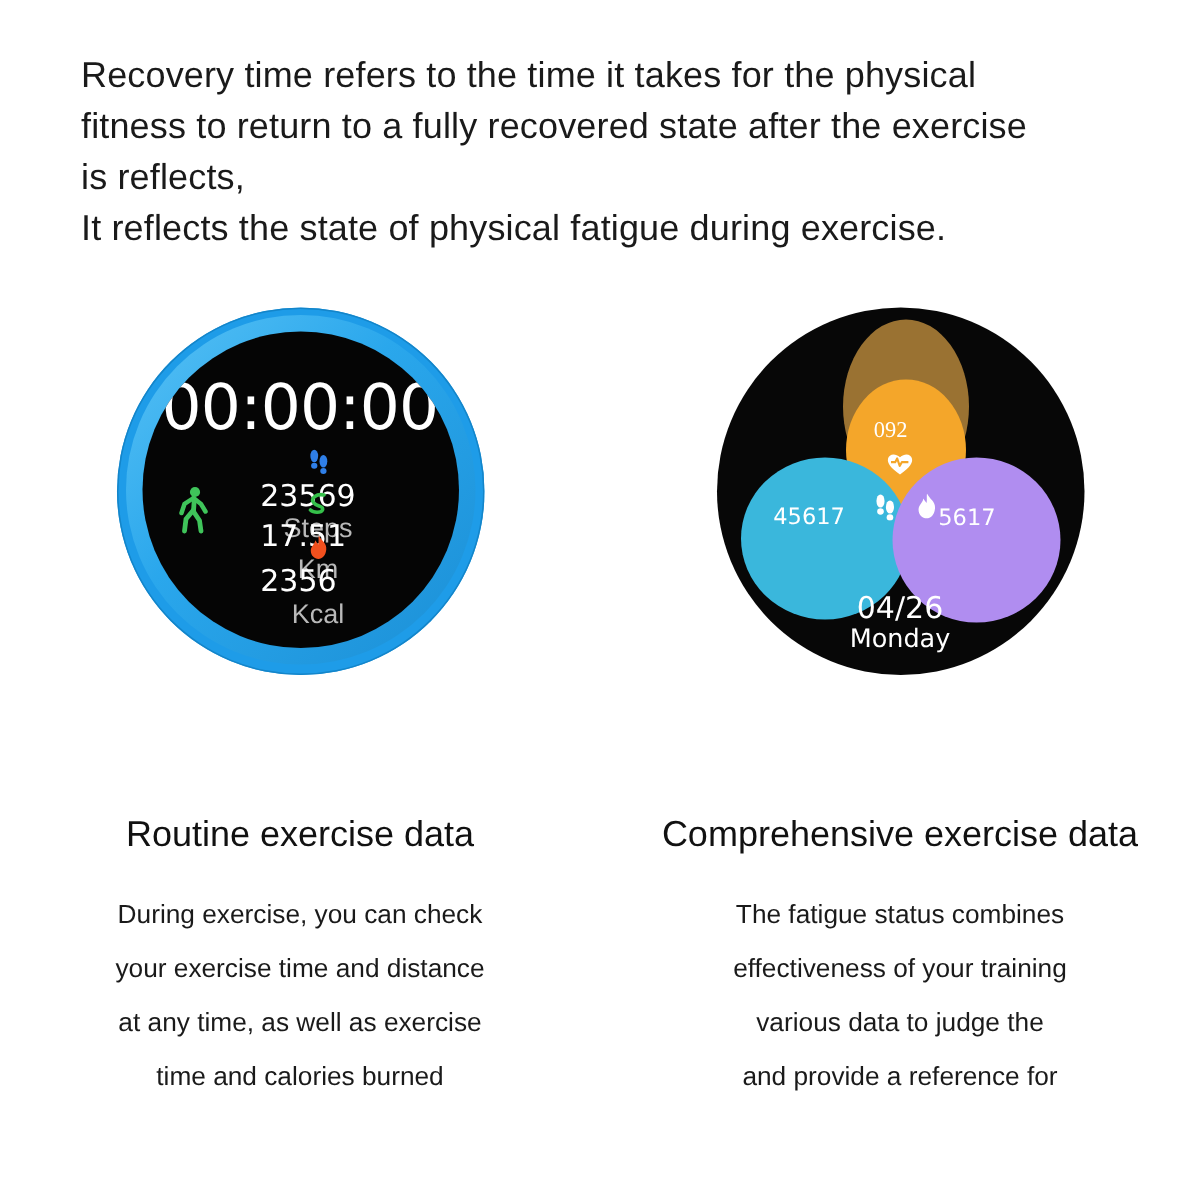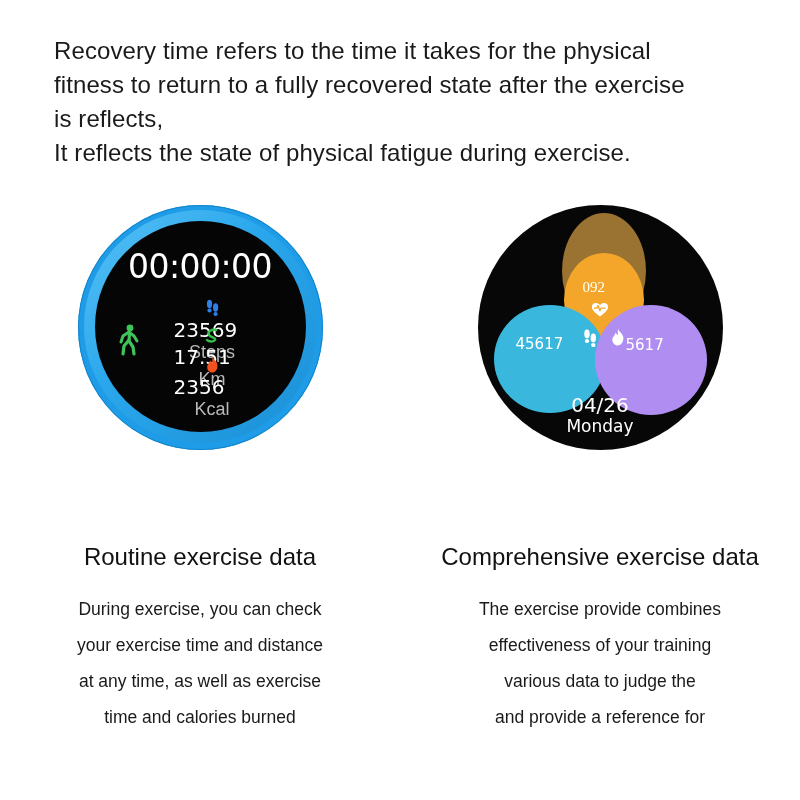--- a/index.html
+++ b/index.html
@@ -88,21 +88,21 @@
     z-index: 3;
     overflow: hidden;
   }
   .w1-time {
     position: absolute;
     left: 0;
     top: 26px;
     width: 211px;
     text-align: center;
     color: #ffffff;
-    font-size: 33px;
+    font-size: 42px;
     letter-spacing: -0.5px;
     font-family: "DejaVu Sans", sans-serif;
   }
   .w1-rows {
     position: absolute;
     left: 30px;
     top: 78px;
     width: 175px;
   }
   .w1-row {
@@ -341,21 +341,21 @@
             </svg>
           </span>
 
           <div class="w2-date">04/26</div>
           <div class="w2-day">Monday</div>
         </div>
       </div>
 
       <div class="cap-title">Comprehensive exercise data</div>
       <div class="cap-body">
-        <div>The exercise provide combines</div>
+        <div>The fatigue status combines</div>
         <div>effectiveness of your training</div>
         <div>various data to judge the</div>
         <div>and provide a reference for</div>
       </div>
     </div>
 
   </div>
 </div>
 
 </body></html>

